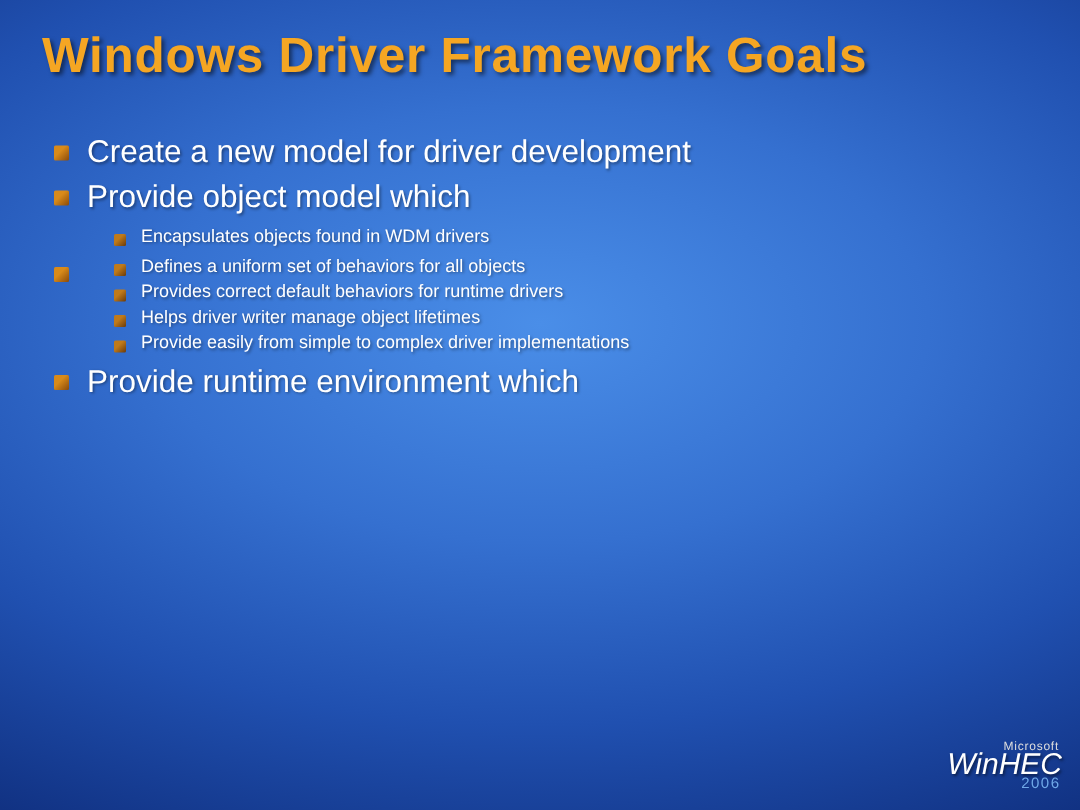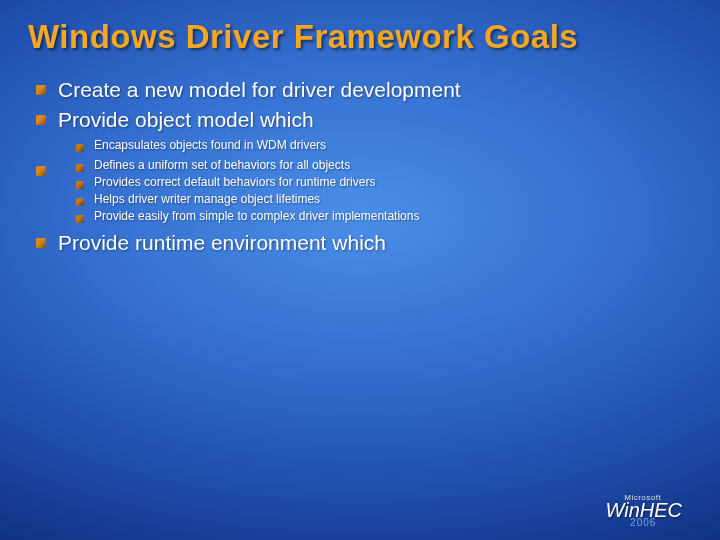--- a/index.html
+++ b/index.html
@@ -14,21 +14,21 @@
     width: 720px;
     height: 540px;
     padding: 18px 28px 0 28px;
     position: relative;
   }
   .title {
     font-size: 33px;
     font-weight: bold;
     color: #f5a623;
     text-shadow: 2px 2px 3px rgba(0,0,0,0.5);
-    margin-bottom: 20px;
+    margin-bottom: 32px;
     letter-spacing: 0.5px;
   }
   ul { list-style: none; }
   .level1 { margin-left: 8px; }
   .level1 > li {
     font-size: 21px;
     line-height: 1.35;
     padding-left: 22px;
     position: relative;
     margin-bottom: 2px;
@@ -58,23 +58,23 @@
     position: absolute;
     left: 0;
     top: 7px;
     width: 8px;
     height: 8px;
     background: linear-gradient(135deg, #c07a1a 40%, #6a3a0a 100%);
     border-radius: 1px;
   }
   .footer-logo {
     position: absolute;
-    right: 38px;
+    right: 12px;
     bottom: 12px;
-    text-align: center;
+    text-align: right;
     line-height: 1;
   }
   .footer-logo .ms {
     font-size: 8px;
     color: #ddd;
     letter-spacing: 0.5px;
     display: block;
     margin-bottom: -2px;
     padding-right: 2px;
   }

